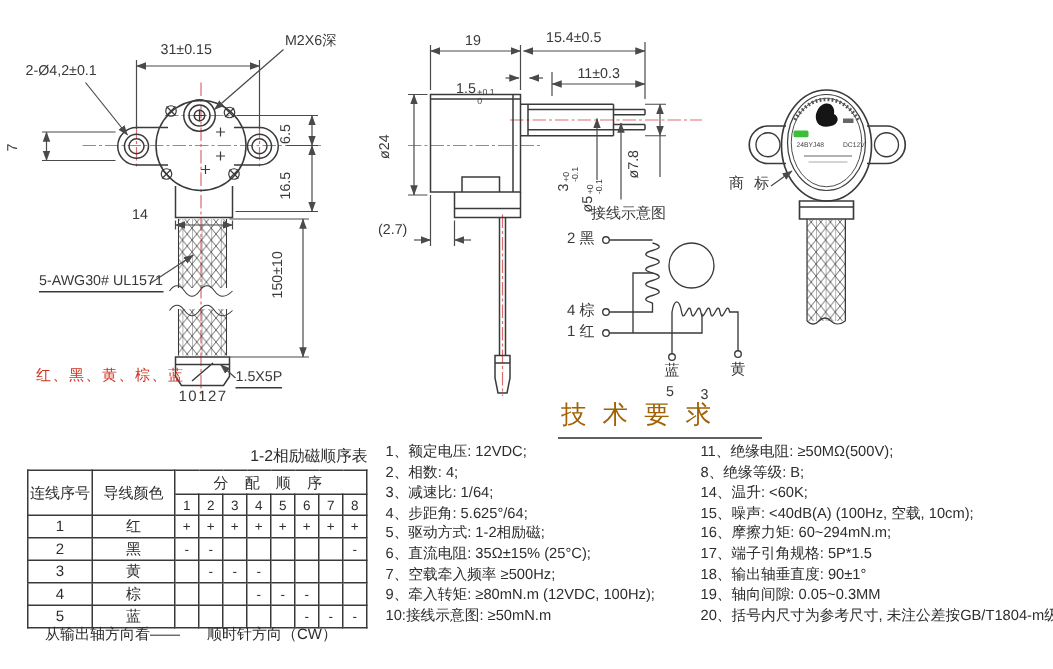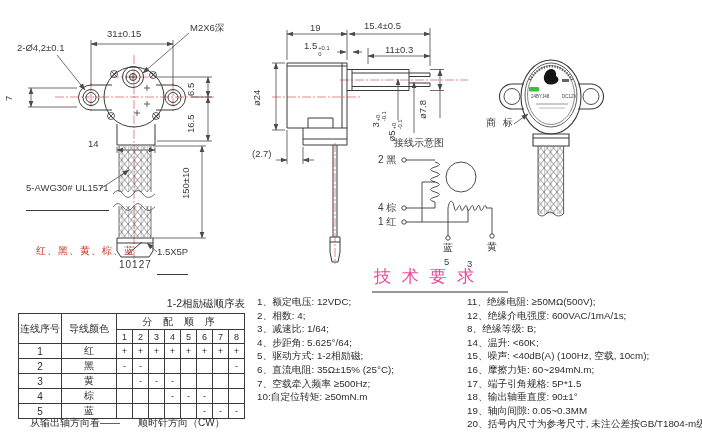--- a/index.html
+++ b/index.html
@@ -2,25 +2,25 @@
 <html><head>
 <meta charset="utf-8">
 <style>
   html,body{margin:0;padding:0;background:#fff;}
   .sheet{position:relative;width:702px;height:437px;background:#fff;overflow:hidden;
          font-family:Liberation Sans, sans-serif;color:#333;}
   svg{position:absolute;left:0;top:0;}
   .t{position:absolute;white-space:nowrap;font-size:9.5px;line-height:10px;color:#3a3a3a;}
   .t.s10{font-size:10px;line-height:11px;}
   .rot{transform:rotate(-90deg);transform-origin:0 100%;}
-  .ul{border-bottom:1px solid #3a3a3a;padding-bottom:17px;}
+  .ul{border-bottom:1px solid #3a3a3a;padding-bottom:1px;}
   .red{color:#cc3322;}
   .tol{display:inline-flex;flex-direction:column;font-size:5.8px;line-height:5.8px;vertical-align:-1px;margin-left:1px;}
   .tol i{font-style:normal;}
-  .heading{position:absolute;left:374px;top:265px;font-size:17px;letter-spacing:3px;color:#ec4899;}
+  .heading{position:absolute;left:374px;top:265px;font-size:17px;letter-spacing:3px;color:#a16207;}
   .seq-title{position:absolute;left:18px;top:297px;width:227px;text-align:right;font-size:10.5px;color:#2d2d2d;}
   table.seq{position:absolute;left:18px;top:313px;border-collapse:collapse;table-layout:fixed;}
   table.seq td,table.seq th{border:1px solid #3a3a3a;font-weight:normal;text-align:center;
         font-size:10px;padding:0;height:13px;color:#2d2d2d;overflow:hidden;}
   table.seq .w1{width:42px;}  table.seq .w2{width:54px;}  table.seq .wc{width:15px;font-size:9px;}
   table.seq .hdr{height:15px;letter-spacing:4px;}
   .seq-note{position:absolute;top:416px;font-size:10px;color:#2d2d2d;}
   .tech-col{position:absolute;top:295px;font-size:9.8px;line-height:13.6px;color:#2d2d2d;}
   .tech-col div{white-space:nowrap;}
   #tech-left{left:257px;width:208px;}
@@ -171,27 +171,27 @@
 
 <div class="t" style="left:107px;top:29px;">31±0.15</div>
 <div class="t" style="left:190px;top:23px;">M2X6深</div>
 <div class="t" style="left:17px;top:43px;">2-Ø4,2±0.1</div>
 <div class="t rot" style="left:14px;top:91px;">7</div>
 <div class="t rot" style="left:196px;top:86px;">6.5</div>
 <div class="t rot" style="left:196px;top:123px;">16.5</div>
 <div class="t" style="left:88px;top:139px;">14</div>
 <div class="t ul" style="left:26px;top:183px;">5-AWG30# UL1571</div>
 <div class="t rot" style="left:191px;top:189px;">150±10</div>
-<div class="t s10 red" style="left:24px;top:245px;letter-spacing:1px;margin-left:12px;">红、黑、黄、棕、蓝</div>
+<div class="t s10 red" style="left:24px;top:245px;letter-spacing:1px;">红、黑、黄、棕、蓝</div>
 <div class="t s10" style="left:119px;top:259px;letter-spacing:1px;">10127</div>
 <div class="t ul" style="left:157px;top:247px;">1.5X5P</div>
 
 <div class="t" style="left:310px;top:23px;">19</div>
 <div class="t" style="left:364px;top:21px;">15.4±0.5</div>
-<div class="t" style="left:304px;top:41px;"><span>1.5</span><span class="tol">
+<div class="t" style="left:304px;top:55px;"><span>1.5</span><span class="tol">
         <i>+0.1</i>
         <i>0</i>
       </span></div>
 <div class="t" style="left:385px;top:45px;">11±0.3</div>
 <div class="t rot" style="left:262px;top:96px;">ø24</div>
 <div class="t rot" style="left:388px;top:111px;"><span>3</span><span class="tol">
         <i>+0</i>
         <i>-0.1</i>
       </span></div>
 <div class="t rot" style="left:404px;top:125px;"><span>ø5</span><span class="tol">
@@ -300,25 +300,25 @@
 <div class="seq-note" style="left:138px;">顺时针方向（CW）</div>
 
 <div class="tech-col" id="tech-left">
   <div>1、额定电压: 12VDC;</div>
   <div>2、相数: 4;</div>
   <div>3、减速比: 1/64;</div>
   <div>4、步距角: 5.625°/64;</div>
   <div>5、驱动方式: 1-2相励磁;</div>
   <div>6、直流电阻: 35Ω±15% (25°C);</div>
   <div>7、空载牵入频率 ≥500Hz;</div>
-  <div>10:自定位转矩: ≥50mN.m</div>
+  <div>9、牵入转矩:  ≥80mN.m (12VDC, 100Hz);</div>
+  <div>10:接线示意图: ≥50mN.m</div>
 </div>
 <div class="tech-col" id="tech-right">
   <div>11、绝缘电阻: ≥50MΩ(500V);</div>
-  <div>12、绝缘介电强度: 600VAC/1mA/1s;</div>
   <div>8、绝缘等级: B;</div>
   <div>14、温升: &lt;60K;</div>
   <div>15、噪声: &lt;40dB(A) (100Hz, 空载, 10cm);</div>
   <div>16、摩擦力矩: 60~294mN.m;</div>
   <div>17、端子引角规格: 5P*1.5</div>
   <div>18、输出轴垂直度: 90±1°</div>
   <div>19、轴向间隙: 0.05~0.3MM</div>
   <div>20、括号内尺寸为参考尺寸, 未注公差按GB/T1804-m级.</div>
 </div>
 

